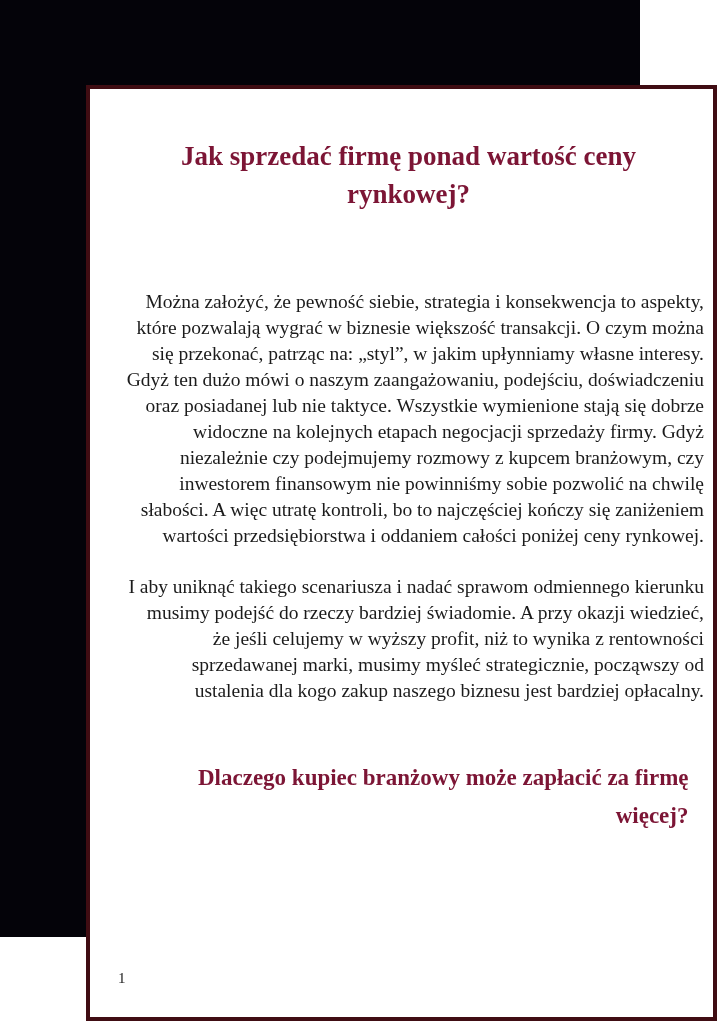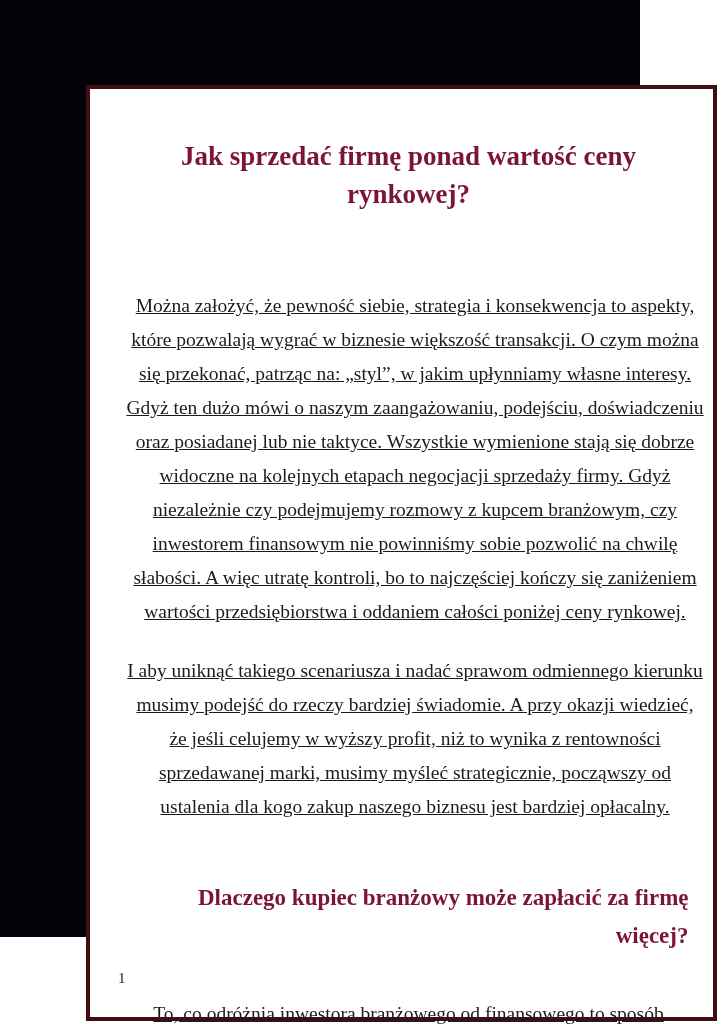--- a/index.html
+++ b/index.html
@@ -40,26 +40,25 @@
     font-size:27px;
     line-height:38px;
     font-weight:bold;
     color:var(--heading);
     text-align:center;
     max-width:540px;
     margin:0 auto;
   }
   .para{
     font-size:19.5px;
-    line-height:34px;
+    line-height:26px;
     color:var(--body-text);
-    text-align:center;
+    text-align:right;
     width:578px;
     margin:0 auto 25px auto;
-    text-decoration:underline;
   }
   .para.first{
     margin-top:76px;
   }
   .section-heading{
     font-size:23px;
     line-height:38px;
     font-weight:bold;
     color:var(--heading);
     text-align:right;
@@ -87,18 +86,17 @@
   <div class="page-inner">
 
     <h1 class="doc-title">Jak sprzedać firmę ponad wartość ceny rynkowej?</h1>
 
     <p class="para first">Można założyć, że pewność siebie, strategia i konsekwencja to aspekty, które pozwalają wygrać w biznesie większość transakcji. O czym można się przekonać, patrząc na: „styl”, w jakim upłynniamy własne interesy. Gdyż ten dużo mówi o naszym zaangażowaniu, podejściu, doświadczeniu oraz posiadanej lub nie taktyce. Wszystkie wymienione stają się dobrze widoczne na kolejnych etapach negocjacji sprzedaży firmy. Gdyż niezależnie czy podejmujemy rozmowy z kupcem branżowym, czy inwestorem finansowym nie powinniśmy sobie pozwolić na chwilę słabości. A więc utratę kontroli, bo to najczęściej kończy się zaniżeniem wartości przedsiębiorstwa i oddaniem całości poniżej ceny rynkowej.</p>
 
     <p class="para">I aby uniknąć takiego scenariusza i nadać sprawom odmiennego kierunku musimy podejść do rzeczy bardziej świadomie. A przy okazji wiedzieć, że jeśli celujemy w wyższy profit, niż to wynika z rentowności sprzedawanej marki, musimy myśleć strategicznie, począwszy od ustalenia dla kogo zakup naszego biznesu jest bardziej opłacalny.</p>
 
     <h2 class="section-heading">Dlaczego kupiec branżowy może zapłacić za firmę więcej?</h2>
 
-    <p class="para closing">To, co odróżnia inwestora branżowego od finansowego to sposób patrzenia na przedsiębiorstwo od strony jego zaplecza oraz</p>
 
     <div class="page-number">1</div>
 
   </div>
 </div>
 
 </body></html>

